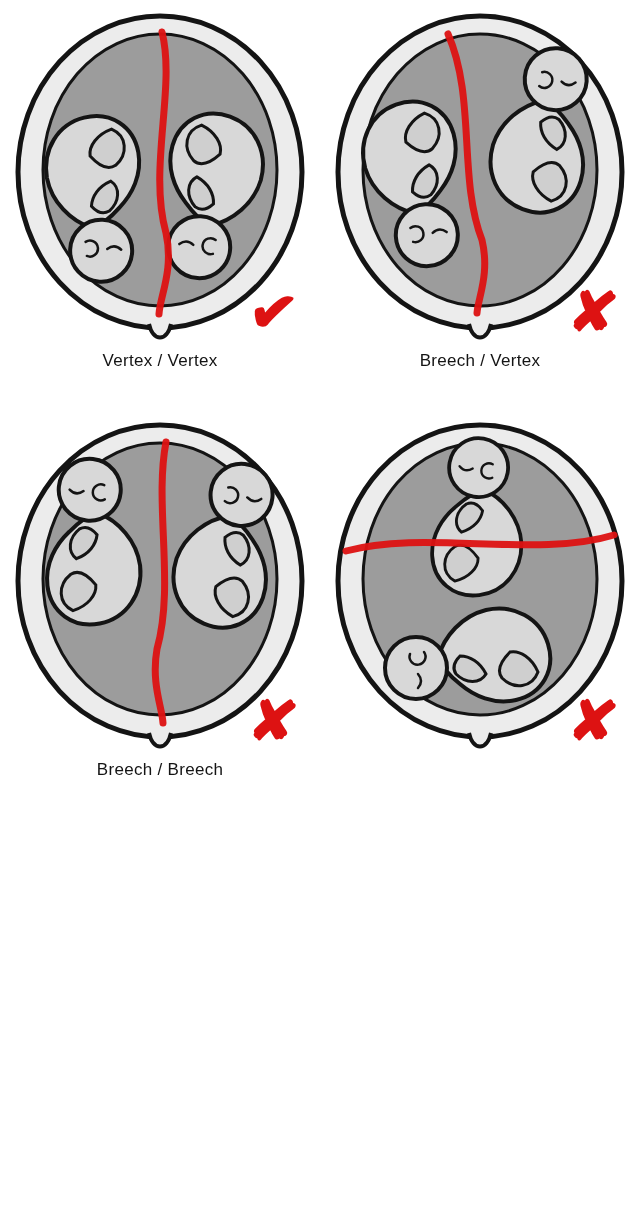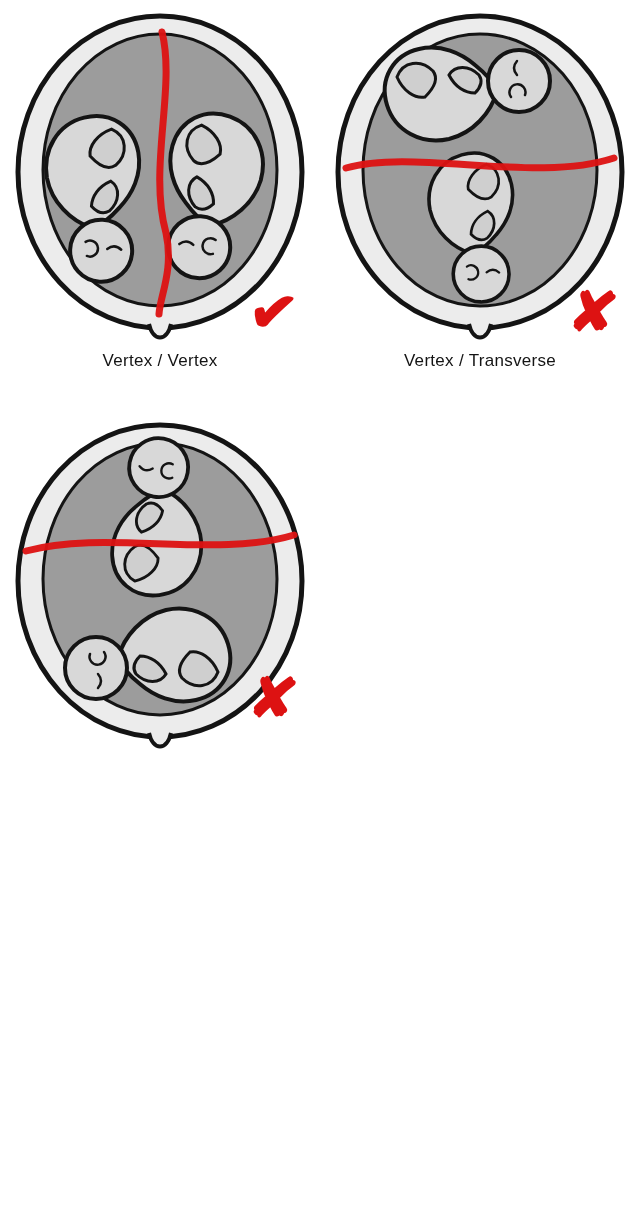--- a/index.html
+++ b/index.html
@@ -88,36 +88,50 @@
       <g>
         <use href="#fetus" transform="translate(272,98) scale(-1,1) rotate(177 65 88)"></use>
       </g>
       <path class="membrane" d="M152,24 C166,80 138,160 156,225 C164,262 150,288 149,306"></path>
     </svg>
     <div class="mark" data-mark="check"></div>
     <figcaption class="caption">Vertex / Vertex</figcaption>
   </figure>
 
 
-
+  <figure class="panel">
+    <svg class="uterus-svg" viewBox="0 0 300 340" role="img">
+      <use href="#uterus"></use>
+      <g>
+        <use href="#fetus" transform="translate(14,86) rotate(177 65 88)"></use>
+      </g>
+      <g>
+        <use href="#fetus" transform="translate(272,36) scale(-1,1) rotate(-4 65 88)"></use>
+      </g>
+      <path class="membrane" d="M118,26 C146,90 128,170 152,232 C160,266 148,290 147,305"></path>
+    </svg>
+    <div class="mark" data-mark="cross"></div>
+    <figcaption class="caption">Breech / Vertex</figcaption>
+  </figure>
 
   <figure class="panel">
     <svg class="uterus-svg" viewBox="0 0 300 340" role="img">
       <use href="#uterus"></use>
       <g>
-        <use href="#fetus" transform="translate(70,0) rotate(90 65 88)"></use>
+        <use href="#fetus" transform="translate(24,40) rotate(6 65 88)"></use>
       </g>
       <g>
-        <use href="#fetus" transform="translate(80,138) scale(0.9) rotate(181 65 88)"></use>
+        <use href="#fetus" transform="translate(276,42) scale(-1,1) rotate(-6 65 88)"></use>
       </g>
-      <path class="membrane" d="M16,160 C85,140 205,176 284,150"></path>
+      <path class="membrane" d="M156,25 C144,88 165,168 147,232 C141,266 152,290 153,306"></path>
     </svg>
     <div class="mark" data-mark="cross"></div>
-    <figcaption class="caption">Vertex / Transverse</figcaption>
+    <figcaption class="caption">Breech / Breech</figcaption>
   </figure>
+
 
   <figure class="panel">
     <svg class="uterus-svg" viewBox="0 0 300 340" role="img">
       <use href="#uterus"></use>
       <g>
         <use href="#fetus" transform="translate(92,20) scale(0.95) rotate(10 65 88)"></use>
       </g>
       <g>
         <use href="#fetus" transform="translate(75,148) rotate(-90 65 88)"></use>
       </g>

